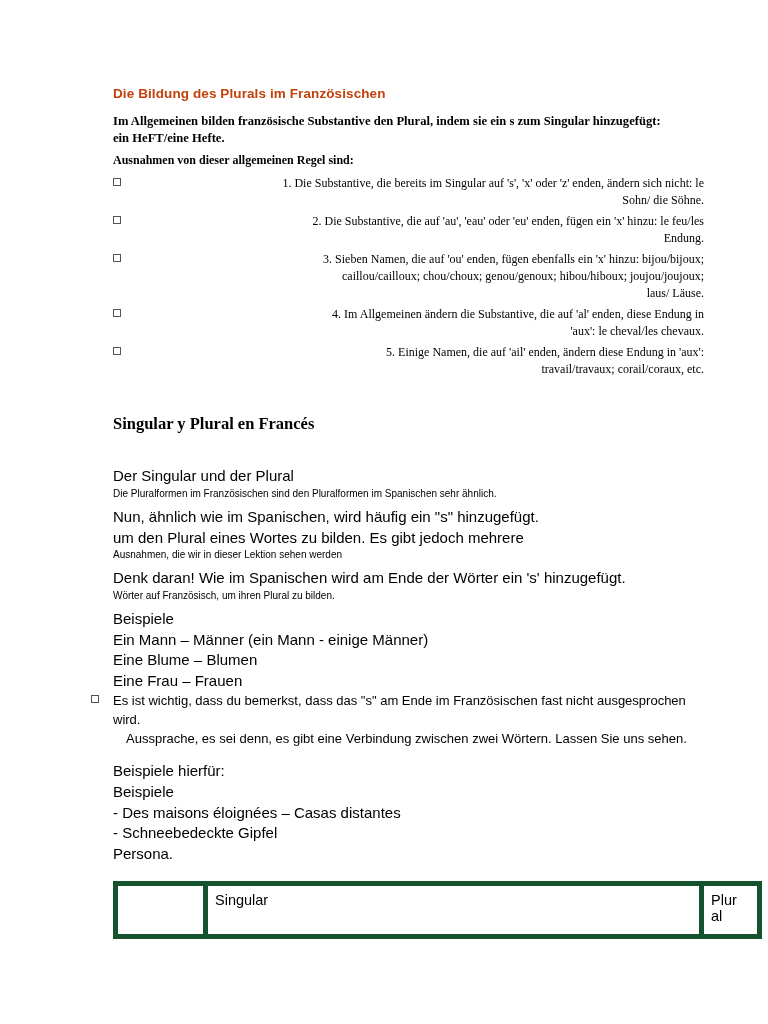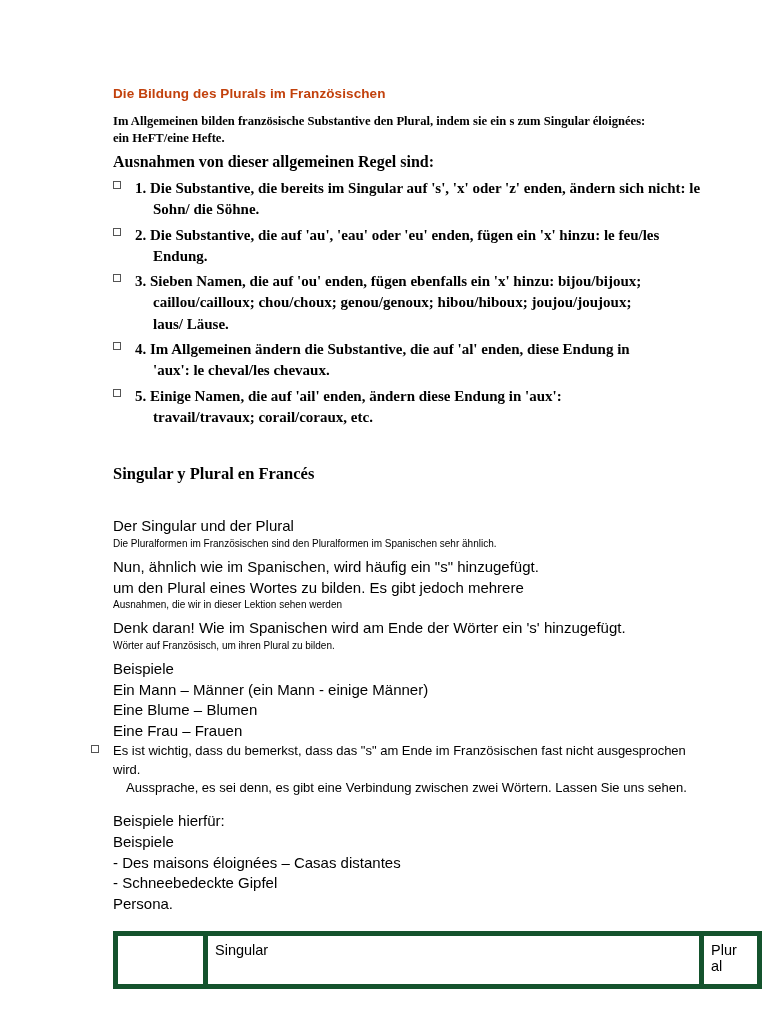--- a/index.html
+++ b/index.html
@@ -35,37 +35,38 @@
     font-size: 12.6px;
     font-weight: bold;
     line-height: 1.35;
     margin: 0 0 2px 0;
   }
   .intro .line2 {
     display: block;
   }
   .rule-note {
     font-family: "Liberation Serif", serif;
-    font-size: 16px;
+    font-size: 12px;
     font-weight: bold;
     margin: 6px 0 7px 0;
   }
   .bullet-list {
     margin: 0;
     padding: 0;
     list-style: none;
   }
   .bullet-item {
     position: relative;
     font-family: "Liberation Serif", serif;
-    font-size: 15px;
-    font-weight: bold;
+    font-size: 12px;
+    font-weight: normal;
     line-height: 1.42;
     padding-left: 22px;
     margin-bottom: 4px;
+    text-align: right;
   }
   .bullet-item .box {
     position: absolute;
     left: 0;
     top: 3px;
     width: 8px;
     height: 8px;
     border: 1px solid #555;
     display: inline-block;
     box-sizing: border-box;
@@ -135,21 +136,21 @@
   td.col-plur { width: 40px; line-height: 1.15; }
 </style>
 </head>
 <body>
 
 <div class="page">
 
   <h1 class="doc-title">Die Bildung des Plurals im Französischen</h1>
 
   <p class="intro">
-    <span>Im Allgemeinen bilden französische Substantive den Plural, indem sie ein s zum Singular éloignées:</span>
+    <span>Im Allgemeinen bilden französische Substantive den Plural, indem sie ein s zum Singular hinzugefügt:</span>
     <span class="line2">ein HeFT/eine Hefte.</span>
   </p>
 
   <p class="rule-note">Ausnahmen von dieser allgemeinen Regel sind:</p>
 
   <ul class="bullet-list">
     <li class="bullet-item">
       <span class="box"></span>
       <span>1. Die Substantive, die bereits im Singular auf 's', 'x' oder 'z' enden, ändern sich nicht: le</span>
       <span class="cont">Sohn/ die Söhne.</span>

